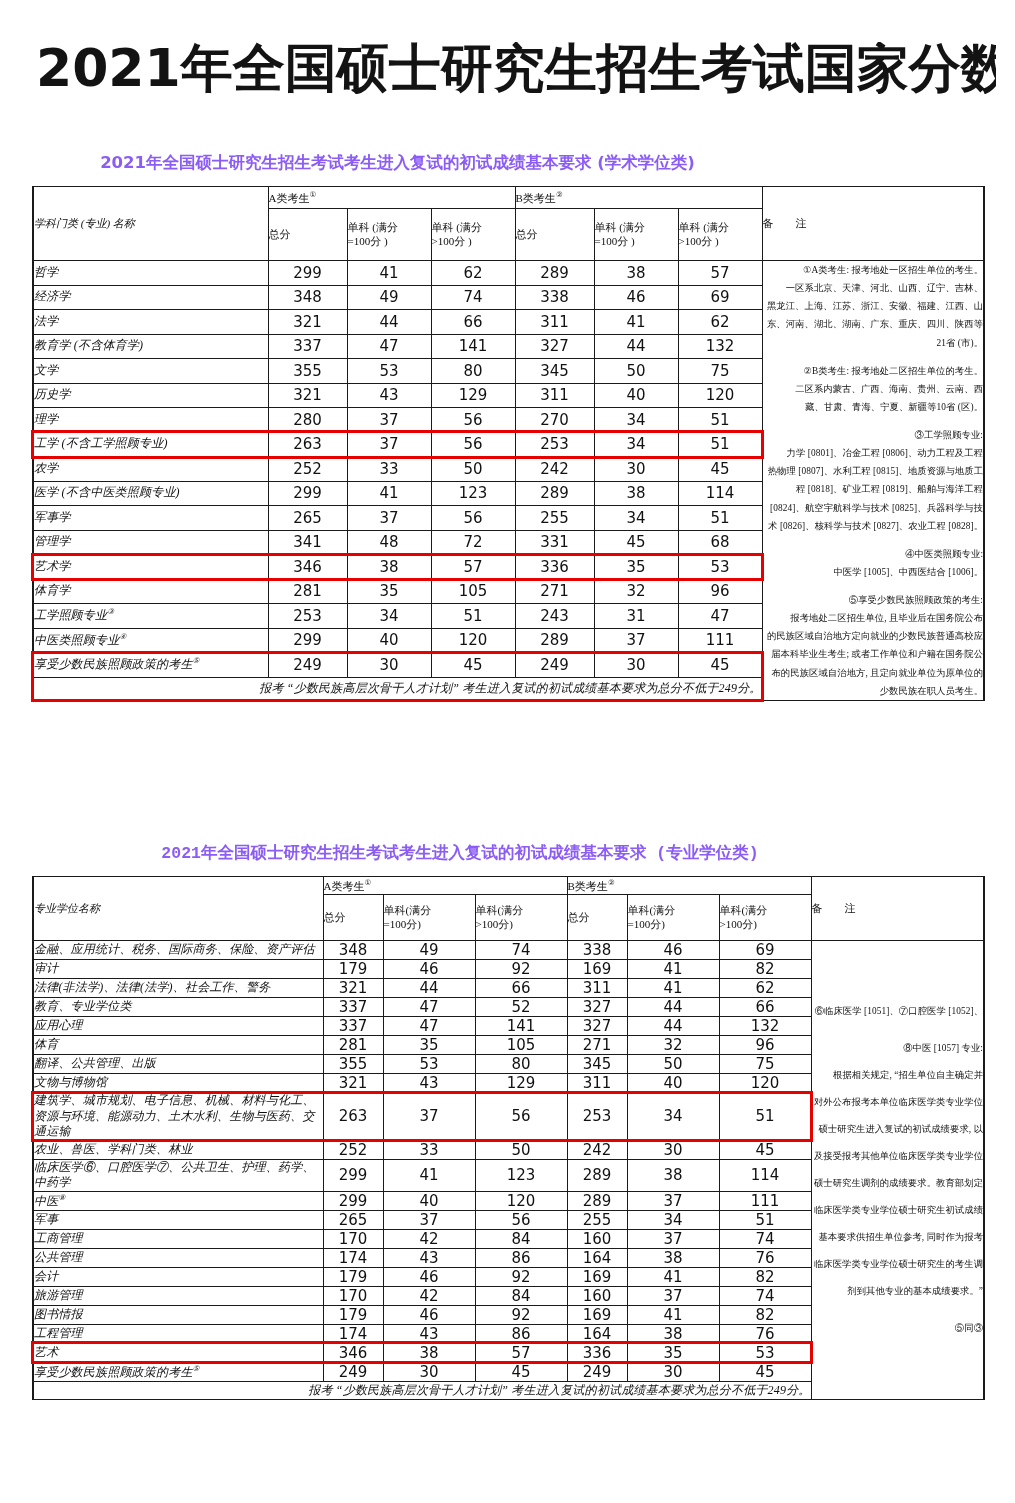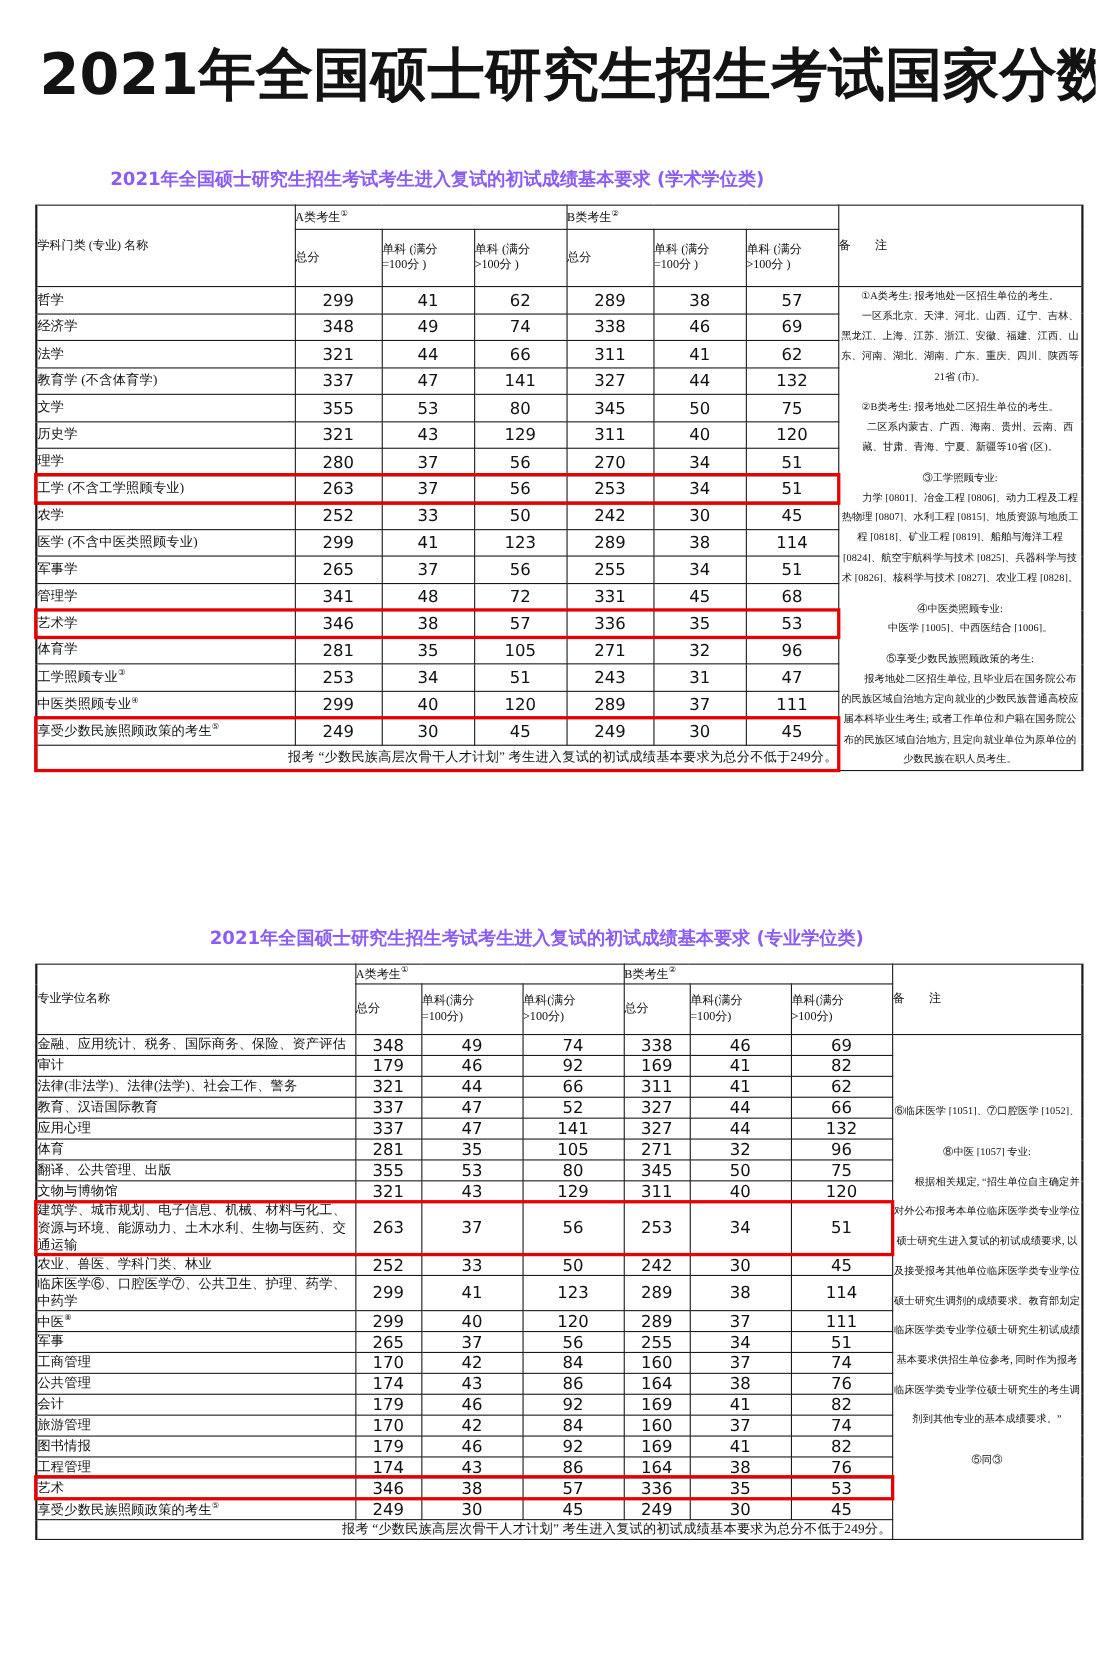--- a/index.html
+++ b/index.html
@@ -46,21 +46,21 @@
     font-size: 11.5px;
     color: #101010;
     background: #fff;
   }
   table.score td, table.score th {
     border: 1px solid #1a1a1a;
     padding: 0;
     vertical-align: middle;
     font-weight: normal;
   }
-  table.score .outerL { border-left-width: 2px; }
+  table.score .outerL { border-left-width: 2px; font-style: italic; }
   table.score .outerR { border-right-width: 2px; }
 
   .hdr {
     text-align: left;
     font-weight: bold;
     font-family: "Liberation Serif", "DejaVu Serif", serif;
     line-height: 1.22;
     padding: 2px 1px;
     font-size: 11px;
   }
@@ -76,21 +76,21 @@
   .rowlabel .sup { font-size: 7.5px; vertical-align: super; }
   .num {
     text-align: center;
     font-family: "DejaVu Sans", "Liberation Sans", sans-serif;
     font-size: 15px;
     color: #111;
     padding: 2px 0;
   }
   .notes {
     vertical-align: top;
-    text-align: center;
+    text-align: right;
     padding: 6px 6px 6px 7px;
     font-size: 9.3px;
     line-height: 1.95;
     font-weight: bold;
     letter-spacing: 0.1px;
     margin-top: 36px;
   }
   .notes p { margin: 0 0 0 0; }
   .notes p.gap { margin-top: 10px; }
   .notes .ind { display:block; text-indent: 2em; }
@@ -329,21 +329,21 @@
           <td class="num">30</td>
           <td class="num">45</td>
         </tr>
         <tr class="footnote-row">
           <td colspan="7" class="outerL">报考 “少数民族高层次骨干人才计划” 考生进入复试的初试成绩基本要求为总分不低于249分。</td>
         </tr>
       </tbody>
 </table>
 </div>
 
-<div class="tbl-title" style="position:absolute;left:48px;top:842px;width:880px;">2021年全国硕士研究生招生考试考生进入复试的初试成绩基本要求 (专业学位类)</div>
+<div class="tbl-title" style="position:absolute;left:20px;top:842px;width:880px;font-family:Liberation Mono, monospace;">2021年全国硕士研究生招生考试考生进入复试的初试成绩基本要求 (专业学位类)</div>
 
 <div class="tbl-wrap" style="left:32px; top:876px;">
 <table class="score" style="width:951px;">
   <colgroup>
     <col style="width:290px">
         <col style="width:60px">
         <col style="width:92px">
         <col style="width:92px">
     <col style="width:60px">
         <col style="width:92px">
@@ -408,21 +408,21 @@
         <tr>
           <td class="rowlabel outerL"><span>法律(非法学)、法律(法学)、社会工作、警务</span></td>
           <td class="num">321</td>
           <td class="num">44</td>
           <td class="num">66</td>
           <td class="num">311</td>
           <td class="num">41</td>
           <td class="num">62</td>
         </tr>
         <tr>
-          <td class="rowlabel outerL"><span>教育、汉语国际教育</span></td>
+          <td class="rowlabel outerL"><span>教育、专业学位类</span></td>
           <td class="num">337</td>
           <td class="num">47</td>
           <td class="num">52</td>
           <td class="num">327</td>
           <td class="num">44</td>
           <td class="num">66</td>
         </tr>
         <tr>
           <td class="rowlabel outerL"><span>应用心理</span></td>
           <td class="num">337</td>

